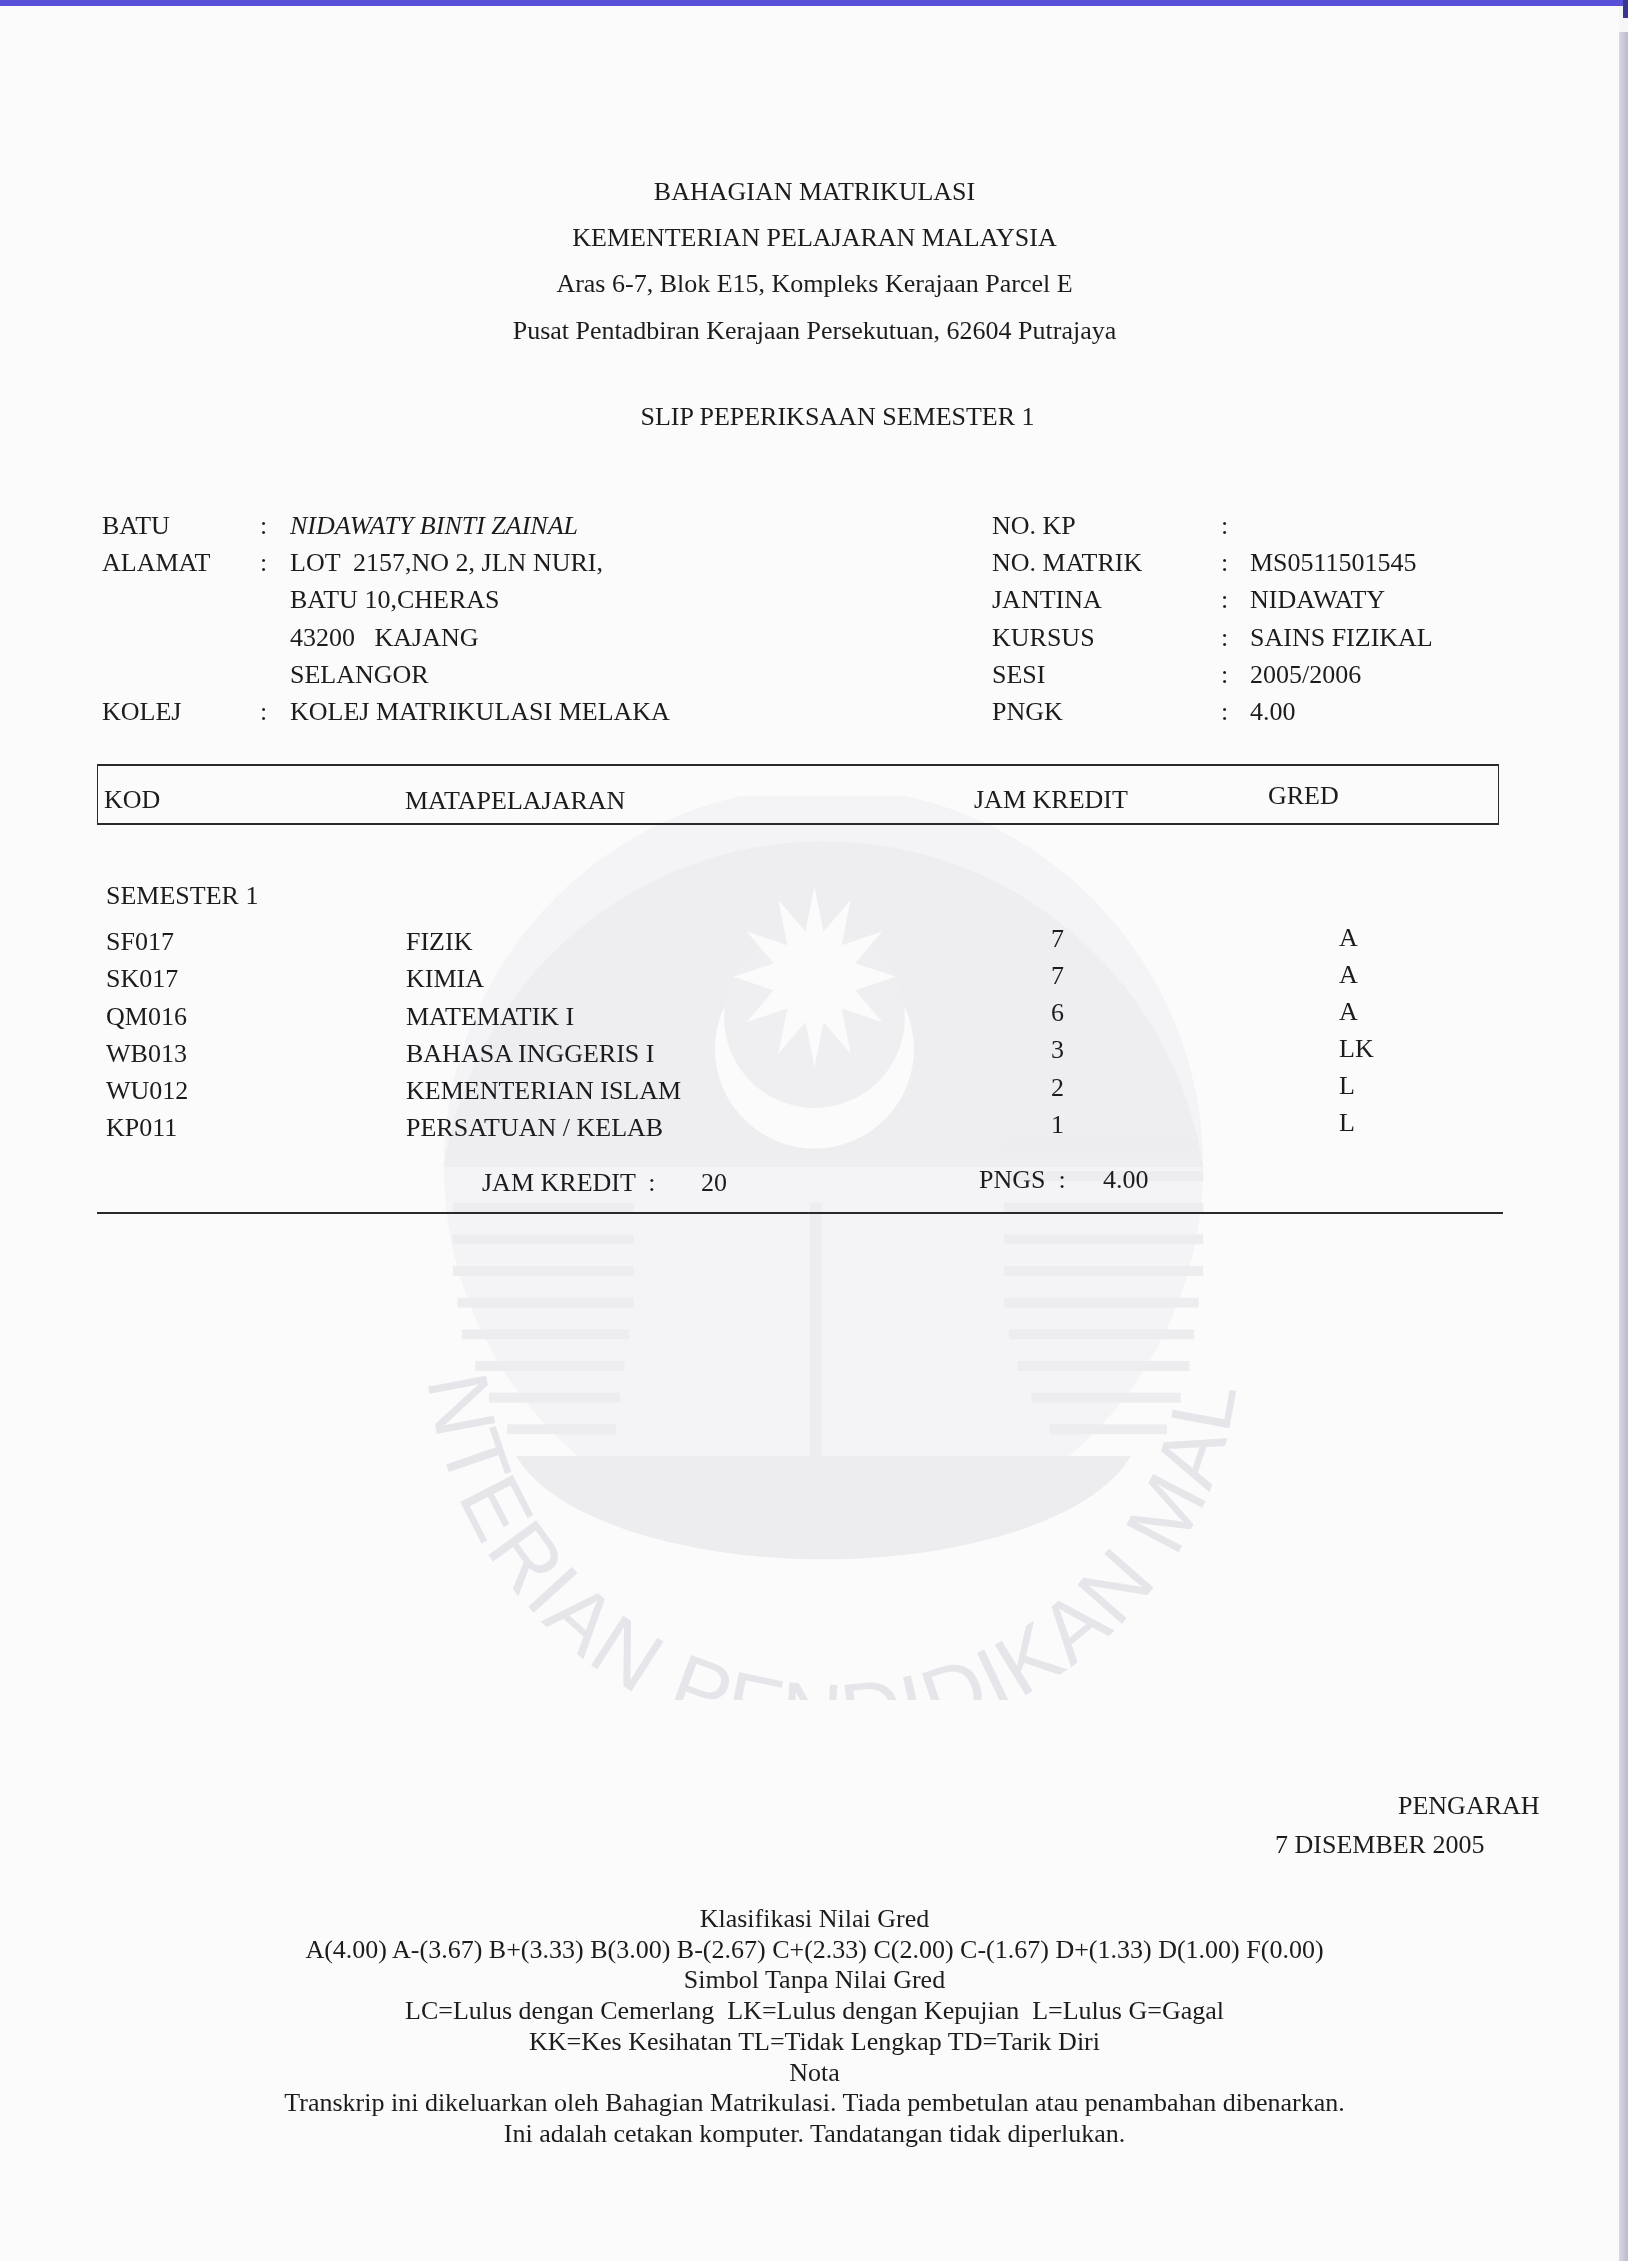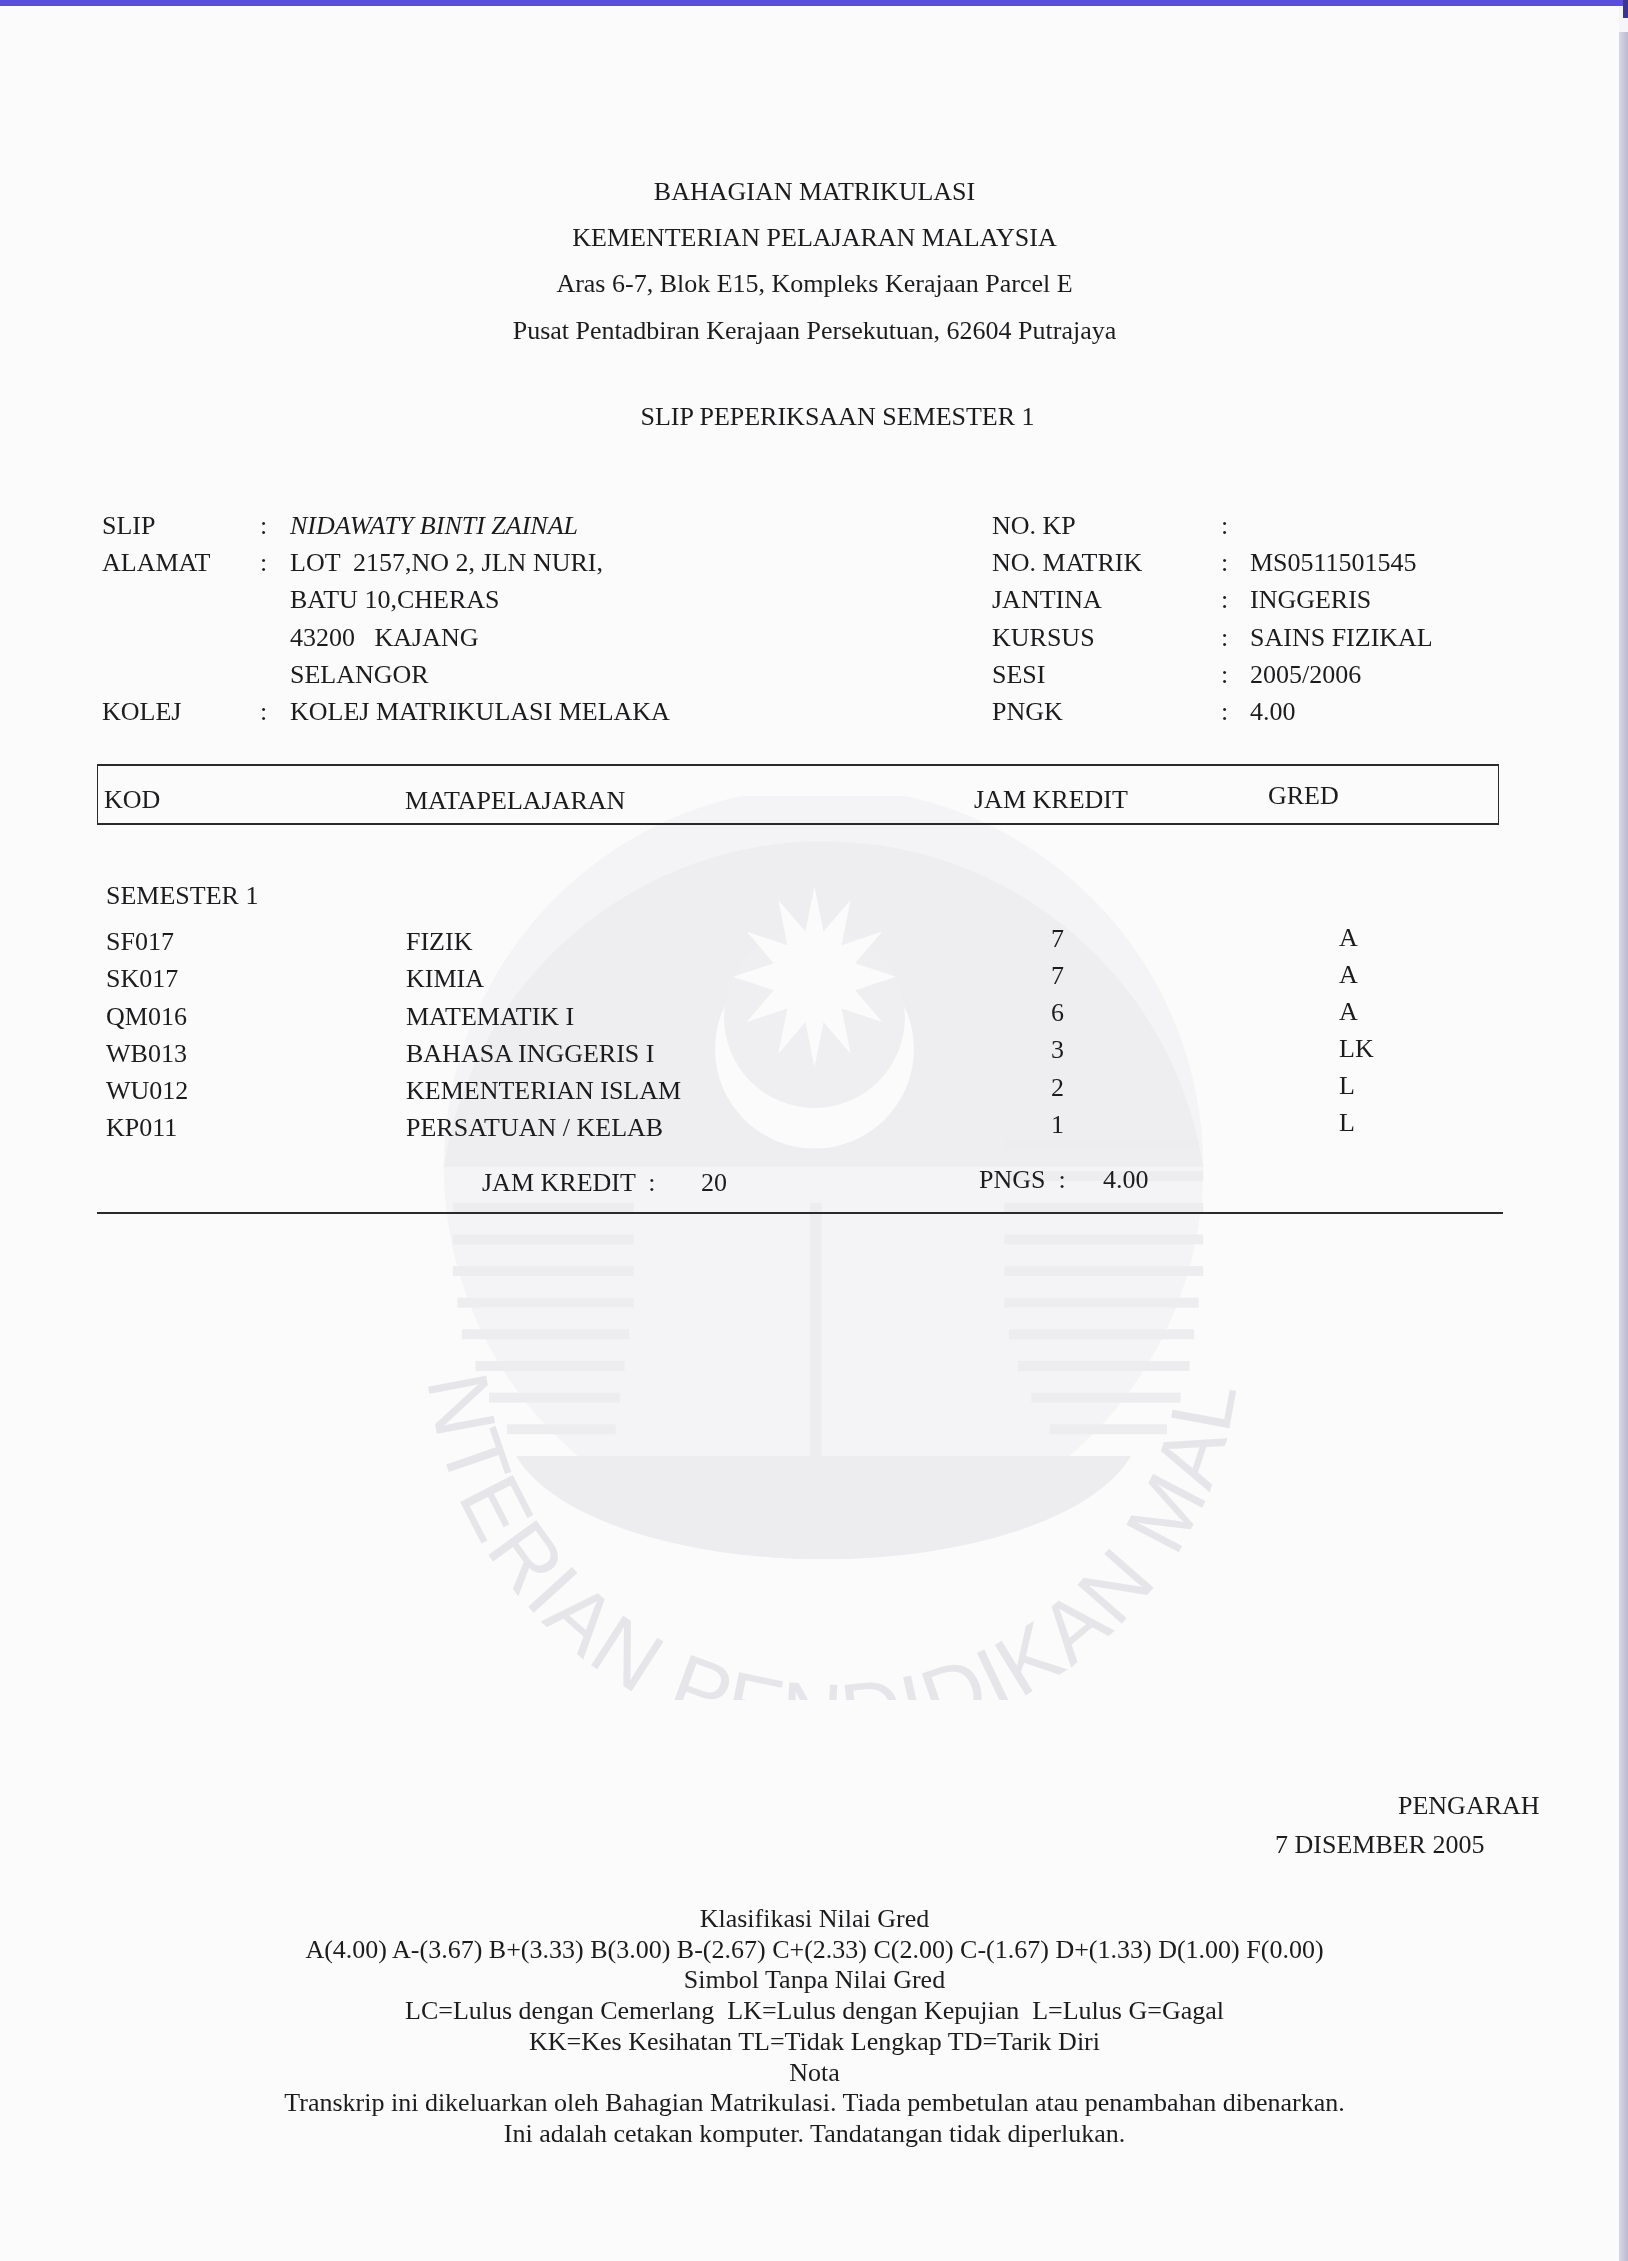--- a/index.html
+++ b/index.html
@@ -81,21 +81,21 @@
   </text>
 </svg>
 
 <div class="abs center" style="top:179px;">BAHAGIAN MATRIKULASI</div>
 <div class="abs center" style="top:225px;">KEMENTERIAN PELAJARAN MALAYSIA</div>
 <div class="abs center" style="top:271px;">Aras 6-7, Blok E15, Kompleks Kerajaan Parcel E</div>
 <div class="abs center" style="top:318px;">Pusat Pentadbiran Kerajaan Persekutuan, 62604 Putrajaya</div>
 <div class="abs center" style="top:404px;padding-left:23px;">SLIP PEPERIKSAAN SEMESTER 1</div>
 
 <div>
-  <div class="abs" style="left:102px;top:513px;">SLIP</div>
+  <div class="abs" style="left:102px;top:513px;">BATU</div>
   <div class="abs" style="left:260px;top:513px;">:</div>
   <div class="abs" style="left:290px;top:513px;font-style:italic;">NIDAWATY BINTI ZAINAL</div>
 
   <div class="abs" style="left:102px;top:550px;">ALAMAT</div>
   <div class="abs" style="left:260px;top:550px;">:</div>
   <div class="abs" style="left:290px;top:550px;">LOT  2157,NO 2, JLN NURI,</div>
   <div class="abs" style="left:290px;top:587px;">BATU 10,CHERAS</div>
   <div class="abs" style="left:290px;top:625px;">43200   KAJANG</div>
   <div class="abs" style="left:290px;top:662px;">SELANGOR</div>
 
@@ -108,21 +108,21 @@
   <div class="abs" style="left:992px;top:513px;">NO. KP</div>
   <div class="abs" style="left:1221px;top:513px;">:</div>
   <div class="abs" style="left:1250px;top:513px;"></div>
 
   <div class="abs" style="left:992px;top:550px;">NO. MATRIK</div>
   <div class="abs" style="left:1221px;top:550px;">:</div>
   <div class="abs" style="left:1250px;top:550px;">MS0511501545</div>
 
   <div class="abs" style="left:992px;top:587px;">JANTINA</div>
   <div class="abs" style="left:1221px;top:587px;">:</div>
-  <div class="abs" style="left:1250px;top:587px;">INGGERIS</div>
+  <div class="abs" style="left:1250px;top:587px;">NIDAWATY</div>
 
   <div class="abs" style="left:992px;top:625px;">KURSUS</div>
   <div class="abs" style="left:1221px;top:625px;">:</div>
   <div class="abs" style="left:1250px;top:625px;">SAINS FIZIKAL</div>
 
   <div class="abs" style="left:992px;top:662px;">SESI</div>
   <div class="abs" style="left:1221px;top:662px;">:</div>
   <div class="abs" style="left:1250px;top:662px;">2005/2006</div>
 
   <div class="abs" style="left:992px;top:699px;">PNGK</div>

